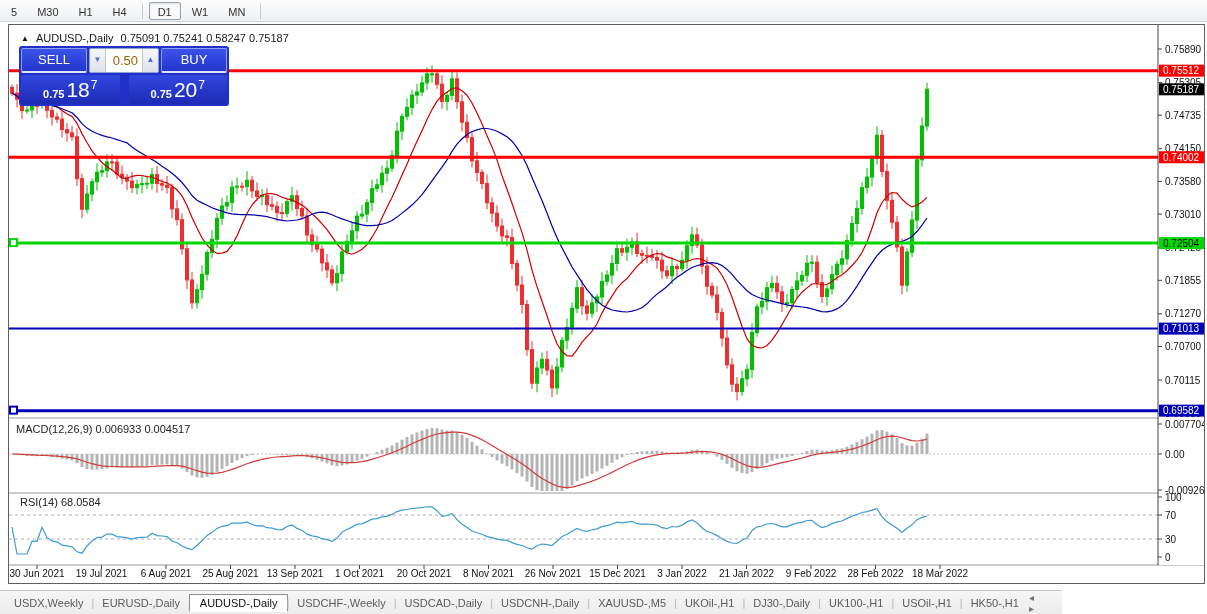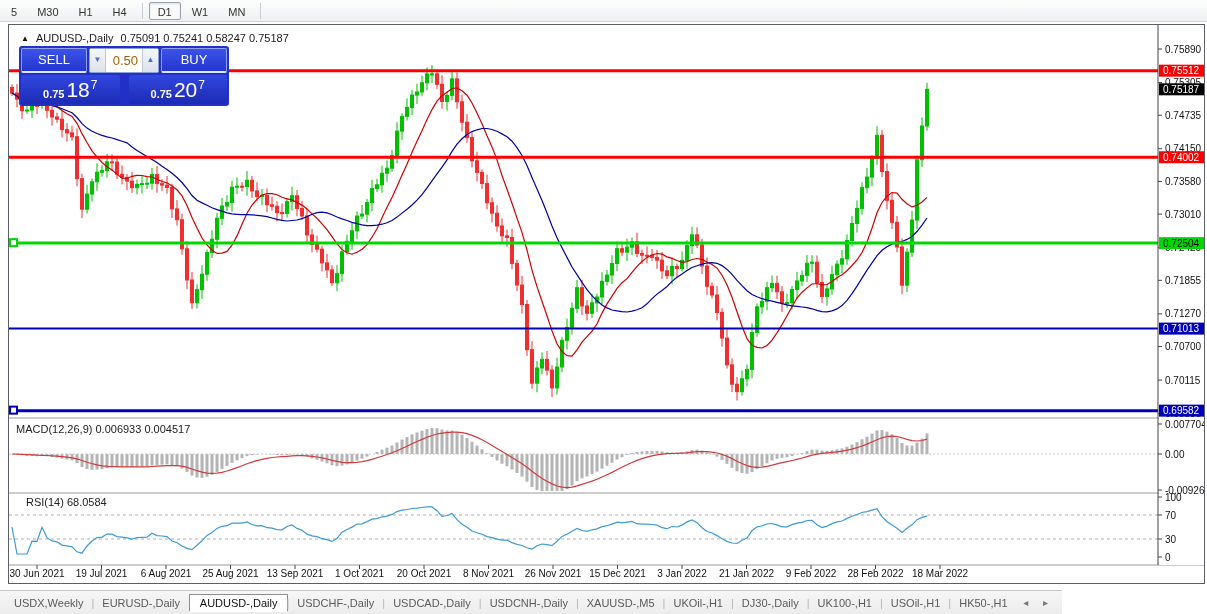--- a/index.html
+++ b/index.html
@@ -745,31 +745,31 @@
       </div>
       <div class="quote-box">
         <span class="quote-small">0.75</span>
         <span class="quote-big">20</span>
         <span class="quote-sup">7</span>
       </div>
     </div>
   </div>
 
   <div class="ind-label" style="left:7px; top:398px;">MACD(12,26,9) 0.006933 0.004517</div>
-  <div class="ind-label" style="left:17px; top:471px;">RSI(14) 68.0584</div>
+  <div class="ind-label" style="left:11px; top:471px;">RSI(14) 68.0584</div>
 </div>
 
 <div class="tab-bar" id="tabbar">
     <div class="tab">USDX,Weekly</div>
     <span class="tab-sep">|</span>
     <div class="tab">EURUSD-,Daily</div>
     <span class="tab-sep">|</span>
     <div class="tab active">AUDUSD-,Daily</div>
     <span class="tab-sep">|</span>
-    <div class="tab">USDCHF-,Daily</div>
+    <div class="tab">USDCHF-,Weekly</div>
     <span class="tab-sep">|</span>
     <div class="tab">USDCAD-,Daily</div>
     <span class="tab-sep">|</span>
     <div class="tab">USDCNH-,Daily</div>
     <span class="tab-sep">|</span>
     <div class="tab">XAUUSD-,M5</div>
     <span class="tab-sep">|</span>
     <div class="tab">UKOil-,H1</div>
     <span class="tab-sep">|</span>
     <div class="tab">DJ30-,Daily</div>

